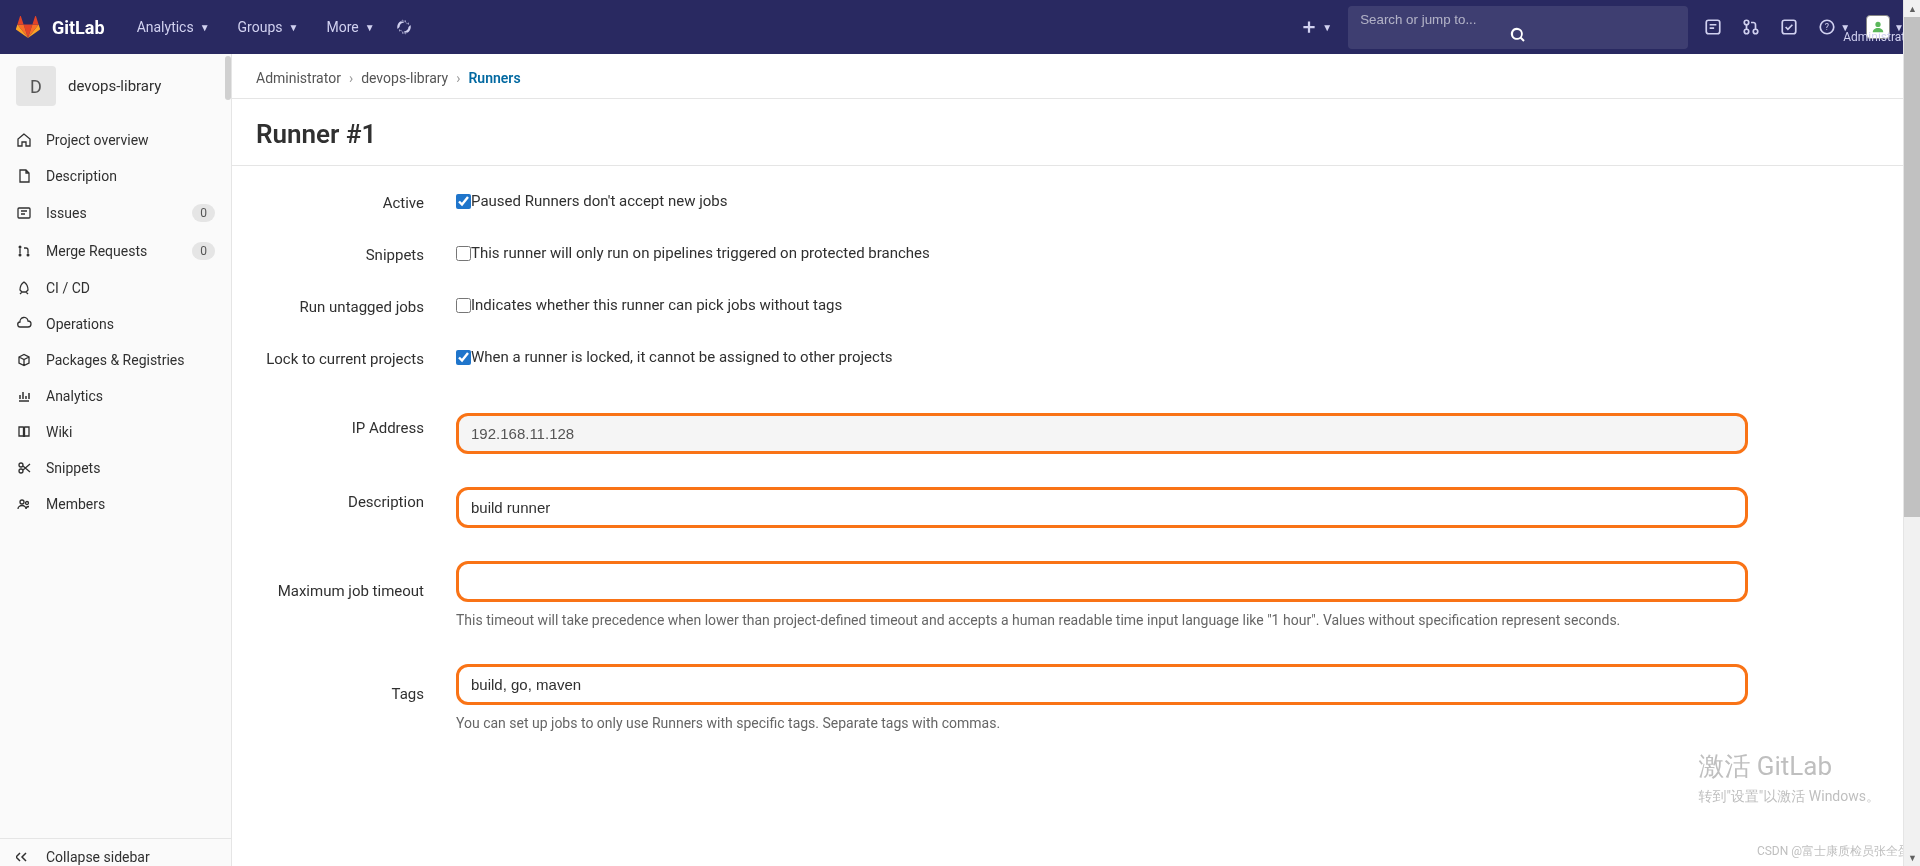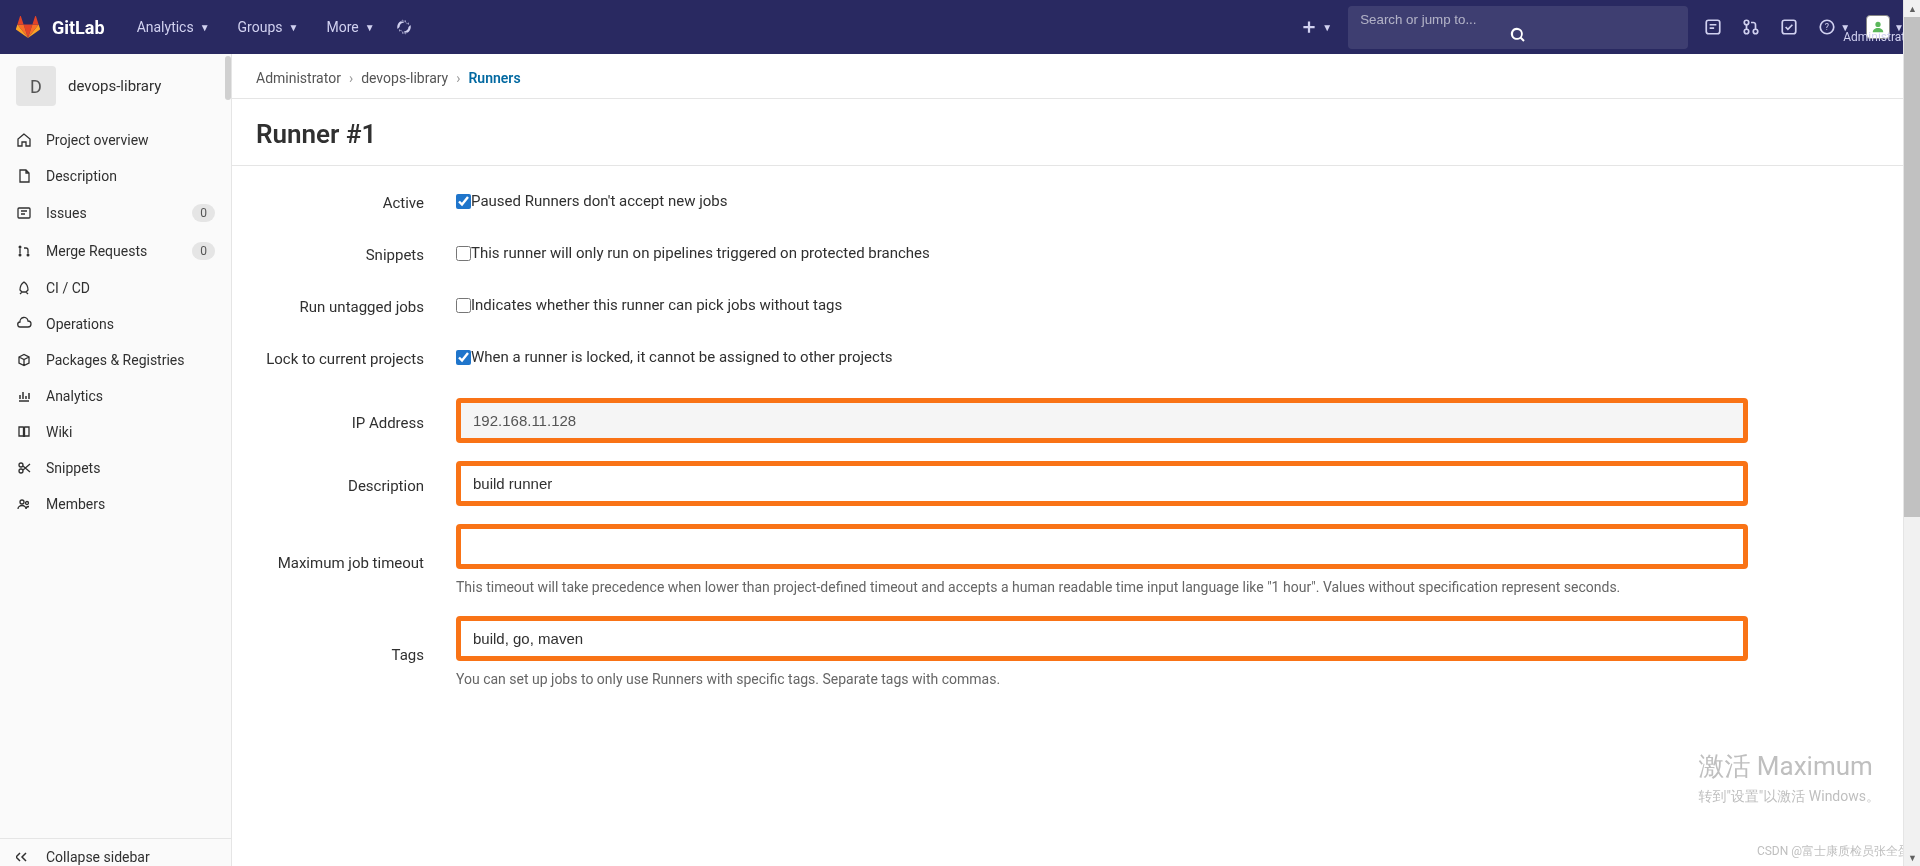--- a/index.html
+++ b/index.html
@@ -40,21 +40,21 @@
     
     .page-title { font-size: 26px; font-weight: 600; padding: 20px 24px 16px; border-bottom: 1px solid #e5e5e5; }
     
     .form-area { padding: 24px 24px 40px; max-width: 1540px; }
     .form-row { display: flex; margin-bottom: 18px; align-items: center; }
     .form-label { width: 200px; text-align: right; padding-right: 32px; padding-top: 4px; color: #303030; font-size: 15px; }
     .form-control { flex: 1; }
     .checkbox-row { display: flex; align-items: center; }
     .checkbox-row input[type="checkbox"] { width: 15px; height: 15px; cursor: pointer; accent-color: #1f75cb; }
     .checkbox-desc { font-size: 15px; color: #303030; }
-    .text-input { width: 100%; padding: 9px 12px; border: 5px solid #f97316; border-radius: 4px; font-size: 15px; color: #303030; }
+    .text-input { width: 100%; padding: 9px 12px; border: 3px solid #f97316; border-radius: 12px; font-size: 15px; color: #303030; margin-top: 15px; }
     .text-input[readonly] { background: #f5f5f5; color: #555; }
     .help-text { color: #666; font-size: 14px; margin-top: 8px; line-height: 1.5; }
     
     .watermark { position: fixed; right: 40px; bottom: 60px; color: #bfbfbf; pointer-events: none; text-align: left; }
     .watermark-title { font-size: 26px; }
     .watermark-sub { font-size: 14px; margin-top: 4px; }
     .csdn-mark { position: fixed; right: 10px; bottom: 6px; color: #bfbfbf; font-size: 12px; pointer-events: none; }
     
     .scrollbar-track { position: fixed; right: 0; top: 0; width: 17px; height: 100vh; background: #f1f1f1; border-left: 1px solid #e5e5e5; }
     .scroll-arrow { width: 17px; height: 17px; display: flex; align-items: center; justify-content: center; color: #606060; font-size: 9px; cursor: pointer; }
@@ -306,21 +306,21 @@
         <div class="form-control">
           <input type="text" class="text-input" value="build, go, maven" style="">
           <div class="help-text">You can set up jobs to only use Runners with specific tags. Separate tags with commas.</div>
         </div>
       </div>
     </div>
   </div>
 </div>
 
 <div class="watermark">
-  <div class="watermark-title">激活 Maximum</div>
+  <div class="watermark-title">激活 GitLab</div>
   <div class="watermark-sub">转到"设置"以激活 Windows。</div>
 </div>
 <div class="csdn-mark">CSDN @富士康质检员张全蛋</div>
 
 <div class="scrollbar-track">
   <div class="scroll-arrow up">▲</div>
   <div class="scroll-thumb"></div>
   <div class="scroll-arrow down">▼</div>
 </div>
 

